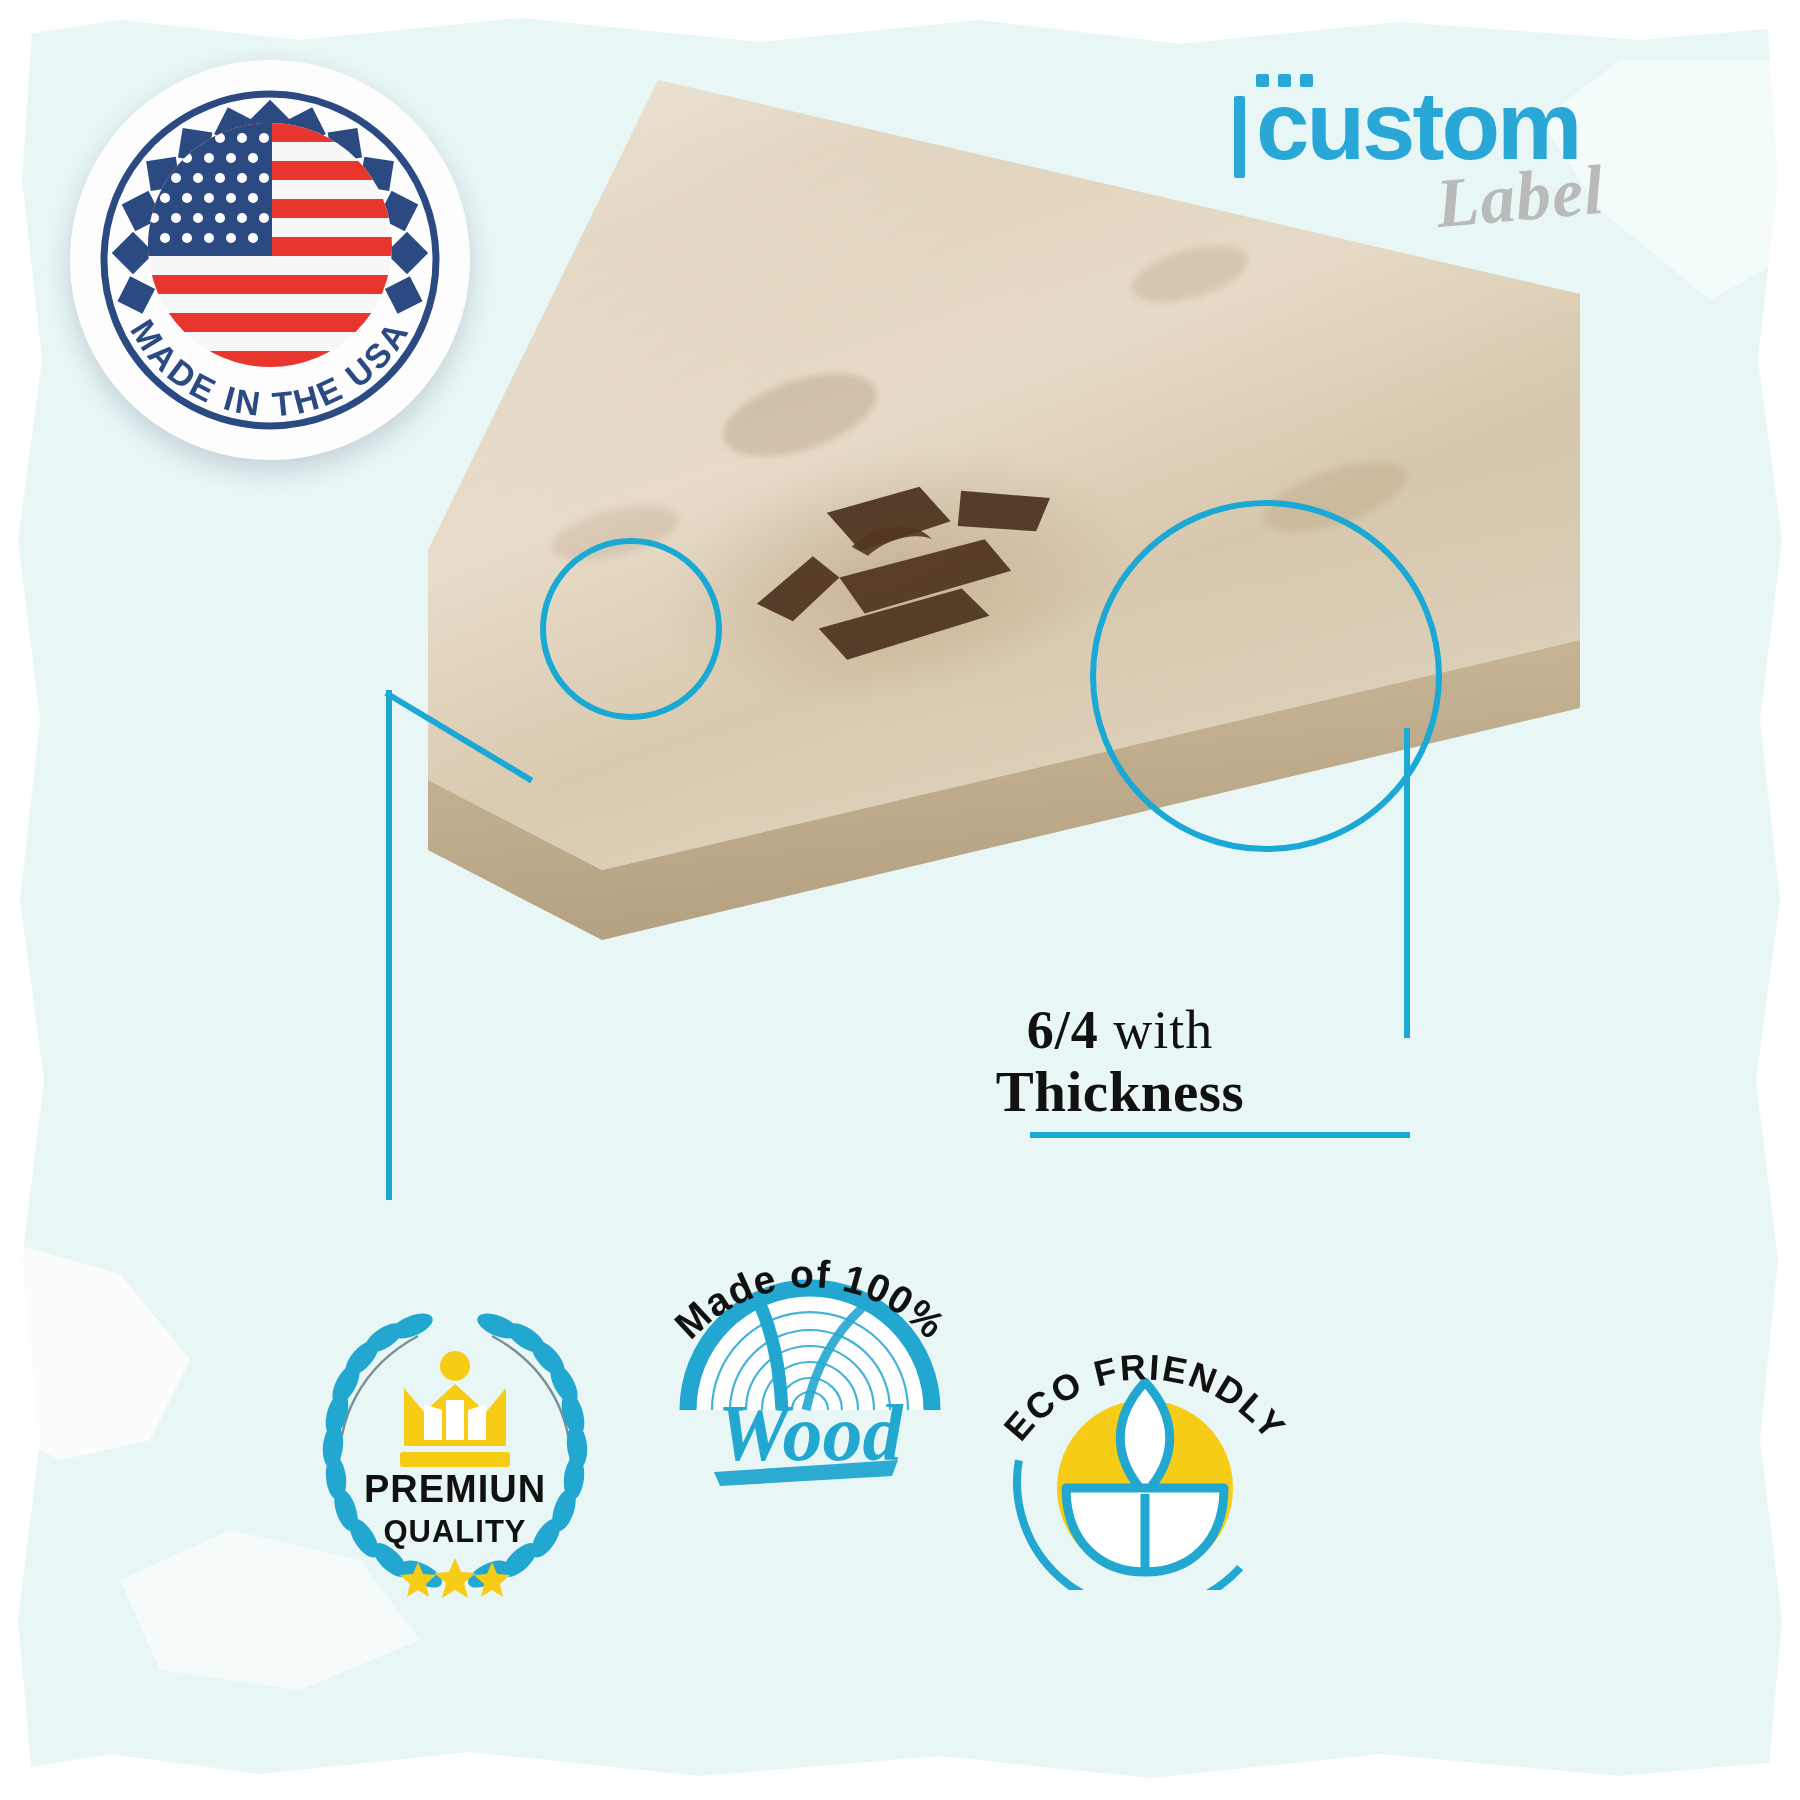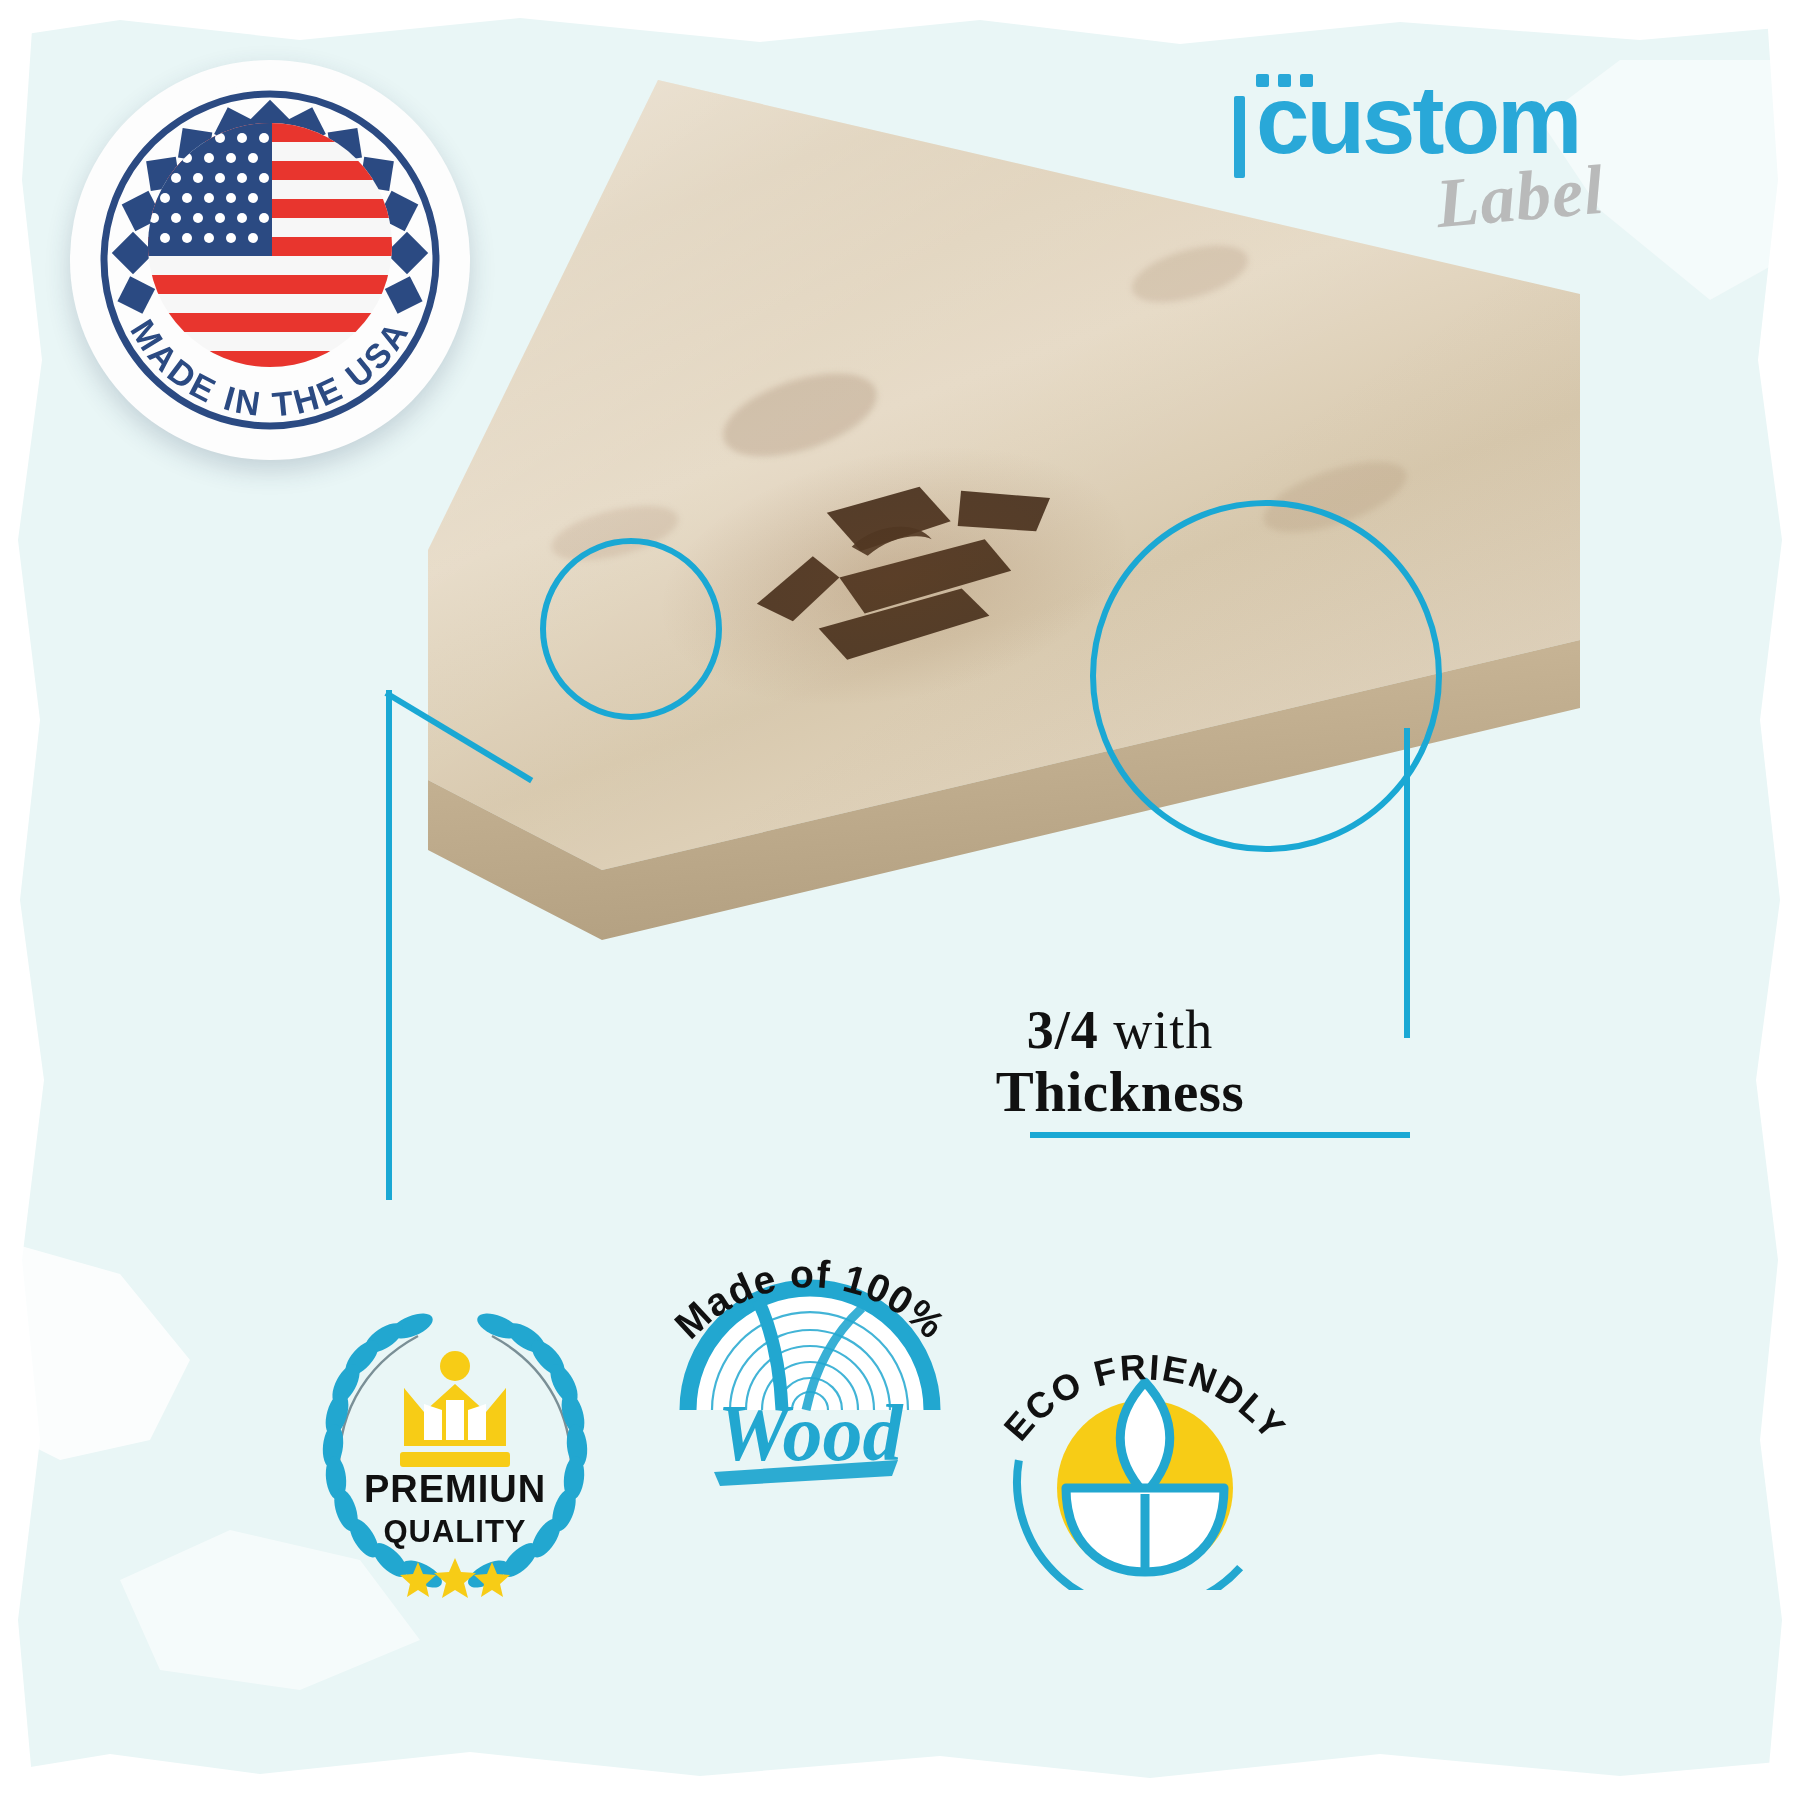--- a/index.html
+++ b/index.html
@@ -83,21 +83,21 @@
   
   .usa{position:absolute;left:70px;top:60px;width:400px;height:400px;border-radius:50%;
     background:#fdfdfd;box-shadow:0 10px 26px rgba(40,60,90,.20);}
   .usa svg{position:absolute;inset:0;}
 
   
   .logo{position:absolute;right:120px;top:70px;width:480px;height:180px;}
   .logo-dots{position:absolute;left:56px;top:4px;display:flex;gap:9px;}
   .logo-dots i{width:13px;height:13px;background:#29a8d8;border-radius:2px;display:block;}
   .logo-bar{position:absolute;left:34px;top:26px;width:11px;height:82px;background:#29a8d8;border-radius:2px;}
-  .logo-custom{position:absolute;left:56px;top:2px;font-family:"Liberation Sans",sans-serif;
+  .logo-custom{position:absolute;left:56px;top:8px;font-family:"Liberation Sans",sans-serif;
     font-weight:700;font-size:96px;letter-spacing:-3px;color:#29a8d8;line-height:1;}
   .logo-label{position:absolute;left:236px;top:92px;font-family:"Liberation Serif",serif;
     font-style:italic;font-weight:700;font-size:70px;color:#b9baba;line-height:1;letter-spacing:1px;
     transform:rotate(-5deg);}
 
   
   .badge{position:absolute;}
   .b-prem{left:300px;top:1270px;width:310px;height:330px;}
   .b-wood{left:630px;top:1160px;width:360px;height:330px;}
   .b-eco{left:980px;top:1250px;width:330px;height:340px;}
@@ -146,21 +146,21 @@
   <div class="ring ring-eng"></div>
   <div class="ln" style="left:386px;top:690px;width:170px;height:6px;transform:rotate(31deg);transform-origin:left center;"></div>
   <div class="ln" style="left:386px;top:690px;width:6px;height:510px;"></div>
 
   <div class="ring ring-thk"></div>
   <div class="ln" style="left:1404px;top:728px;width:6px;height:310px;"></div>
   <div class="ln" style="left:1030px;top:1132px;width:380px;height:6px;"></div>
 
   <div class="thk">
     <div class="l1">
-      <b>3/4</b>
+      <b>6/4</b>
       <span>with</span>
     </div>
     <div class="l2">Thickness</div>
   </div>
 
 
   <div class="usa">
     <svg viewBox="0 0 400 400" width="400" height="400">
       <defs>
         <clipPath id="flagClip">

